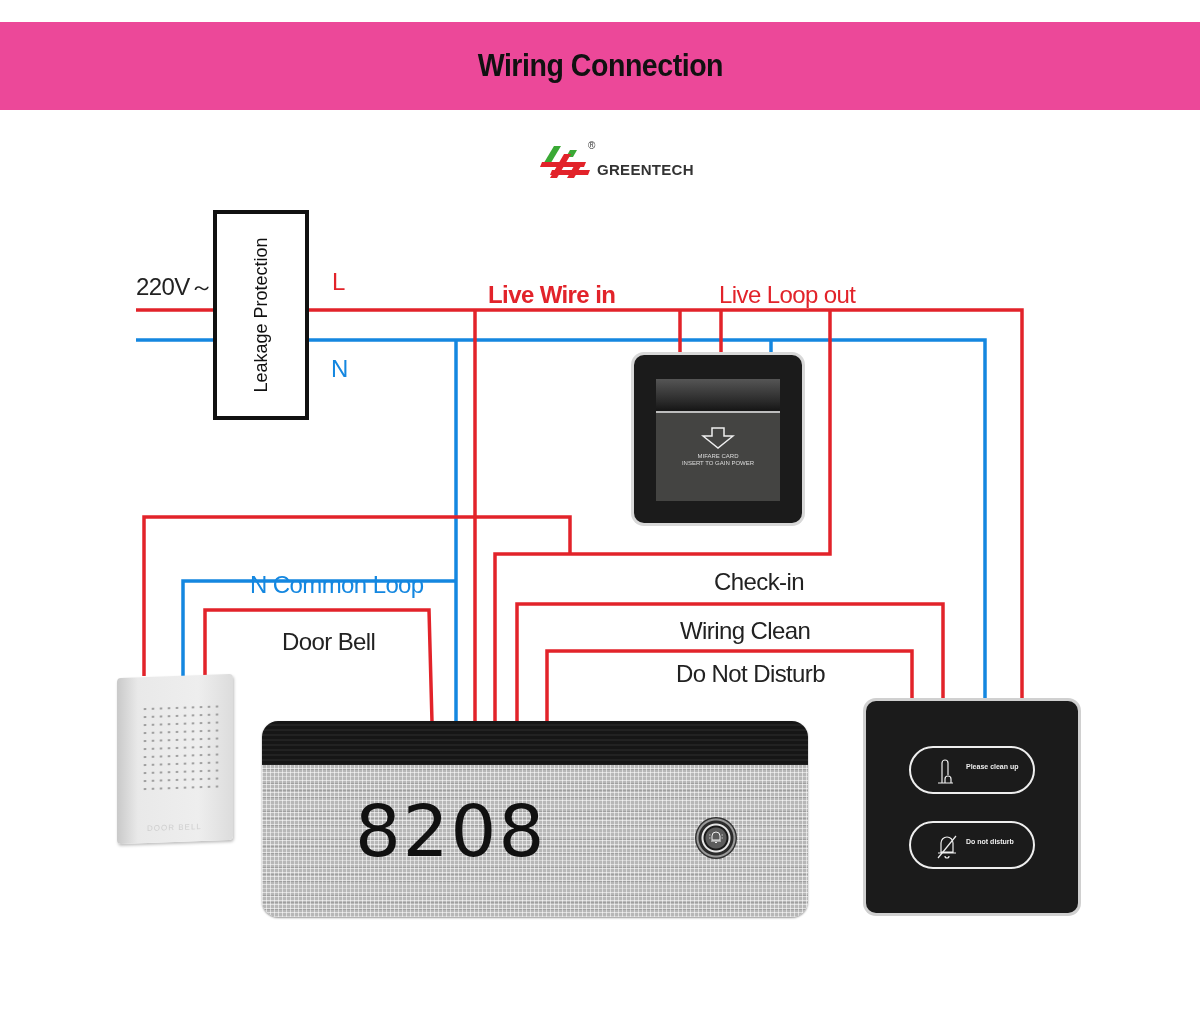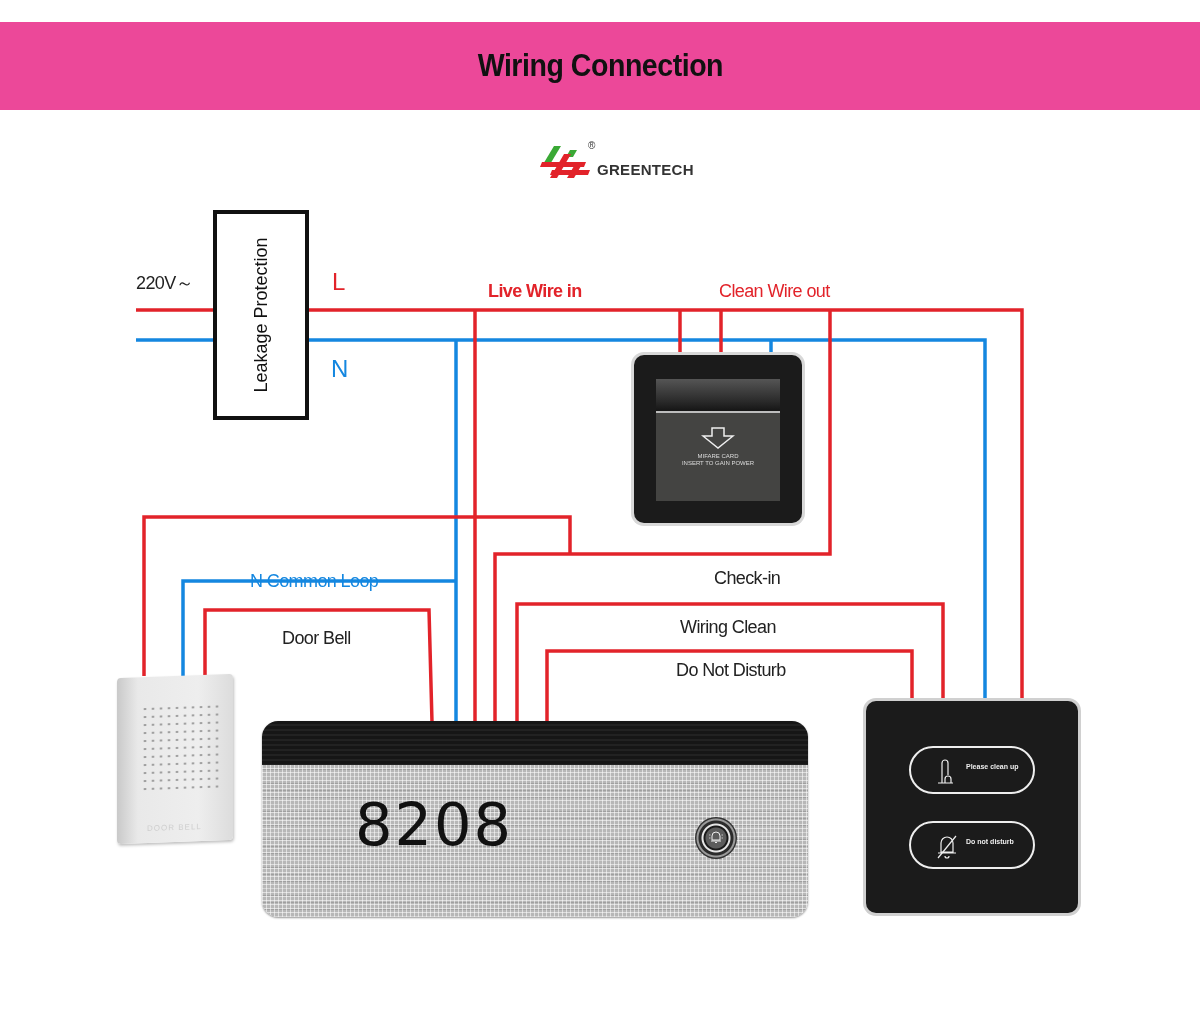--- a/index.html
+++ b/index.html
@@ -3,21 +3,21 @@
 <meta charset="utf-8">
 <style>
   html, body { margin: 0; padding: 0; background: #ffffff; }
   body { width: 1200px; height: 1030px; position: relative; overflow: hidden; font-family: "Liberation Sans", sans-serif; }
   .header { position: absolute; left: 0; top: 22px; width: 1200px; height: 88px; background: #ec4899; display: flex; align-items: center; justify-content: center; }
   .header h1 { margin: 0; font-family: "Liberation Sans", sans-serif; font-weight: bold; font-size: 31px; color: #111; letter-spacing: -0.5px; transform: scaleX(0.92); }
   .logo { position: absolute; left: 540px; top: 140px; width: 130px; height: 50px; }
   .logo-text { position: absolute; left: 57px; top: 21px; font-size: 15px; font-weight: bold; color: #333; letter-spacing: 0.3px; }
   .logo-reg { position: absolute; left: 48px; top: 0px; font-size: 10px; color: #333; }
   svg.wires { position: absolute; left: 0; top: 0; width: 1200px; height: 1030px; }
-  .lbl { position: absolute; font-size: 18px; white-space: nowrap; letter-spacing: -0.6px; }
+  .lbl { position: absolute; font-size: 24px; white-space: nowrap; letter-spacing: -0.6px; }
   .lbl.red { color: #e2232a; }
   .lbl.blue { color: #1487e0; }
   .lbl.dark { color: #222; }
   .leak-box { position: absolute; left: 213px; top: 210px; width: 88px; height: 202px; border: 4px solid #111; background: #fff; }
   .leak-text { position: absolute; left: 50%; top: 50%; transform: translate(-50%, -50%) rotate(-90deg); font-size: 18px; color: #111; white-space: nowrap; }
   
   .card-switch { position: absolute; left: 634px; top: 355px; width: 168px; height: 168px; background: #1b1b1b; border-radius: 10px; box-shadow: 0 0 0 3px #d8d8d8; }
   .card-slot { position: absolute; left: 22px; top: 24px; width: 124px; height: 32px; background: linear-gradient(#555, #2a2a2a 70%, #151515); border-bottom: 2px solid #bdbdbd; }
   .card-face { position: absolute; left: 22px; top: 58px; width: 124px; height: 88px; background: #444442; }
   .card-arrow { position: absolute; left: 50%; top: 14px; transform: translateX(-50%); }
@@ -28,21 +28,21 @@
     background-image: radial-gradient(circle, #8a8a8a 1px, transparent 1.3px); background-size: 8px 8px; opacity: 0.8; }
   .doorbell .db-label { position: absolute; left: 30px; bottom: 10px; font-size: 8px; color: #cfcfcf; letter-spacing: 1px; }
   
   .plate { position: absolute; left: 262px; top: 721px; width: 546px; height: 196px; border-radius: 16px; overflow: hidden; box-shadow: 0 1px 2px rgba(0,0,0,0.4); }
   .plate-top { position: absolute; left: 0; top: 0; width: 100%; height: 44px; background: repeating-linear-gradient(#161616 0 3px, #222 3px 5px); }
   .plate-body { position: absolute; left: 0; top: 44px; width: 100%; height: 152px; background-color: #b7b7b7;
     background-image:
       repeating-linear-gradient(0deg, rgba(255,255,255,0.55) 0 1px, transparent 1px 4px),
       repeating-linear-gradient(90deg, rgba(255,255,255,0.55) 0 1px, transparent 1px 4px),
       repeating-linear-gradient(0deg, rgba(90,90,90,0.25) 0 1px, transparent 1px 7px); }
-  .room-number { position: absolute; left: 93px; top: 30px; font-size: 59px; color: #111; font-family: "DejaVu Sans", sans-serif; font-weight: normal; letter-spacing: 2px; line-height: 1; }
+  .room-number { position: absolute; left: 93px; top: 30px; font-size: 72px; color: #111; font-family: "DejaVu Sans", sans-serif; font-weight: normal; letter-spacing: 2px; line-height: 1; }
   .bell-button { position: absolute; left: 433px; top: 52px; width: 42px; height: 42px; border-radius: 50%;
     background: radial-gradient(circle, #5c5c5c 0 10px, #1a1a1a 11px 12px, #e6e6e6 13px 14px, #2b2b2b 15px 17px, #9a9a9a 18px 19px, #333 20px); }
   .bell-button svg { position: absolute; left: 13px; top: 12px; }
   
   .dnd-panel { position: absolute; left: 866px; top: 701px; width: 212px; height: 212px; background: #1b1b1b; border-radius: 10px; box-shadow: 0 0 0 3px #d0d0d0; }
   .dnd-btn { position: absolute; left: 43px; width: 126px; height: 48px; border: 2px solid #eee; border-radius: 26px; box-sizing: border-box; }
   .dnd-btn .btn-text { position: absolute; left: 55px; top: 15px; font-size: 7px; color: #eee; font-weight: bold; white-space: nowrap; }
   .dnd-btn svg { position: absolute; left: 24px; top: 9px; }
 </style>
 </head>
@@ -97,21 +97,21 @@
 
 <span class="lbl dark" style="left:136px; top:271px;">220V～</span>
 <span class="lbl red" style="left:332px; top:268px; font-size:24px;">L</span>
 <span class="lbl blue" style="left:331px; top:355px; font-size:24px;">N</span>
 
 <div class="leak-box">
   <span class="leak-text">Leakage Protection</span>
 </div>
 
 <span class="lbl red" style="left:488px; top:281px;font-weight:bold;">Live Wire in</span>
-<span class="lbl red" style="left:719px; top:281px;">Clean Wire out</span>
+<span class="lbl red" style="left:719px; top:281px;">Live Loop out</span>
 <span class="lbl blue" style="left:250px; top:551px;margin-top:20px;">N Common Loop</span>
 <span class="lbl dark" style="left:282px; top:628px;">Door Bell</span>
 <span class="lbl dark" style="left:714px; top:568px;">Check-in</span>
 <span class="lbl dark" style="left:680px; top:617px;">Wiring Clean</span>
 <span class="lbl dark" style="left:676px; top:660px;">Do Not Disturb</span>
 
 <div class="card-switch">
   <div class="card-slot"></div>
   <div class="card-face">
     <svg class="card-arrow" width="34" height="22" viewBox="0 0 34 22">

